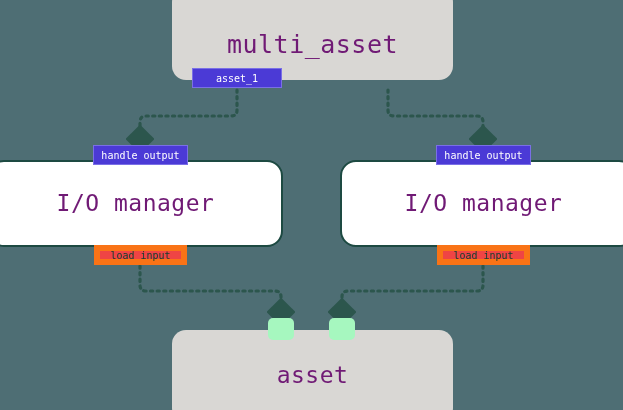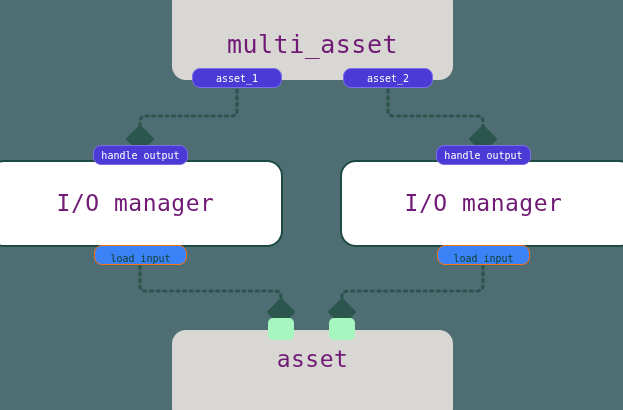--- a/index.html
+++ b/index.html
@@ -65,36 +65,35 @@
   }
 
   
   .badge {
     position: absolute;
     box-sizing: border-box;
     display: flex;
     align-items: center;
     justify-content: center;
     height: 20px;
-    border-radius: 8px;
+    border-radius: 0;
     font-family: "DejaVu Sans Mono", "Liberation Mono", monospace;
     font-size: 10px;
     letter-spacing: 0px;
     white-space: nowrap;
   }
   .badge-output {
     background: #4b3ad6;
     border: 1px solid #7a6fe6;
     color: #ffffff;
   }
   .badge-input {
-    background: #3b82f6;
-    border: 1px solid #f97316;
+    background: #ef4444;
+    border: 6px solid #f97316;
     color: #11402f;
-    align-items: flex-end;
   }
 
   
   .handle-square {
     position: absolute;
     box-sizing: border-box;
     width: 26px;
     height: 22px;
     background: #a6f7bf;
     border-radius: 5px;
@@ -121,23 +120,20 @@
     <path d="M 483 266 L 483 285 Q 483 291 477 291 L 348 291 Q 342 291 342 297 L 342 312" fill="none" stroke="#2c564d" stroke-width="3.2" stroke-dasharray="2.2 4.4" stroke-linecap="round" marker-end="url(#diamond)"></path>
   </svg>
 
   <div class="node node-asset-group" style="left:172px; top:-12px; width:281px; height:92px;">
     <div class="node-title title-lg" style="top:42px;">multi_asset</div>
   </div>
 
   <div class="badge badge-output" style="left:192px; top:68px; width:90px;">
     <span>asset_1</span>
   </div>
-  <div class="badge badge-output" style="left:343px; top:68px; width:90px;">
-    <span>asset_2</span>
-  </div>
 
   <div class="node node-iomanager" style="left:-12px; top:160px; width:295px; height:87px;">
     <div class="node-title title-md" style="top:28px;">I/O manager</div>
   </div>
   <div class="badge badge-output" style="left:93px; top:145px; width:95px;">
     <span>handle output</span>
   </div>
   <div class="badge badge-input" style="left:94px; top:245px; width:93px;">
     <span>load input</span>
   </div>
@@ -146,19 +142,19 @@
     <div class="node-title title-md" style="top:28px; left:0; width:283px;">I/O manager</div>
   </div>
   <div class="badge badge-output" style="left:436px; top:145px; width:95px;">
     <span>handle output</span>
   </div>
   <div class="badge badge-input" style="left:437px; top:245px; width:93px;">
     <span>load input</span>
   </div>
 
   <div class="node node-asset-group" style="left:172px; top:330px; width:281px; height:92px;">
-    <div class="node-title title-md" style="top:16px;">asset</div>
+    <div class="node-title title-md" style="top:32px;">asset</div>
   </div>
 
   <div class="handle-square" style="left:268px; top:318px;"></div>
   <div class="handle-square" style="left:329px; top:318px;"></div>
 
 </div>
 
 </body></html>

